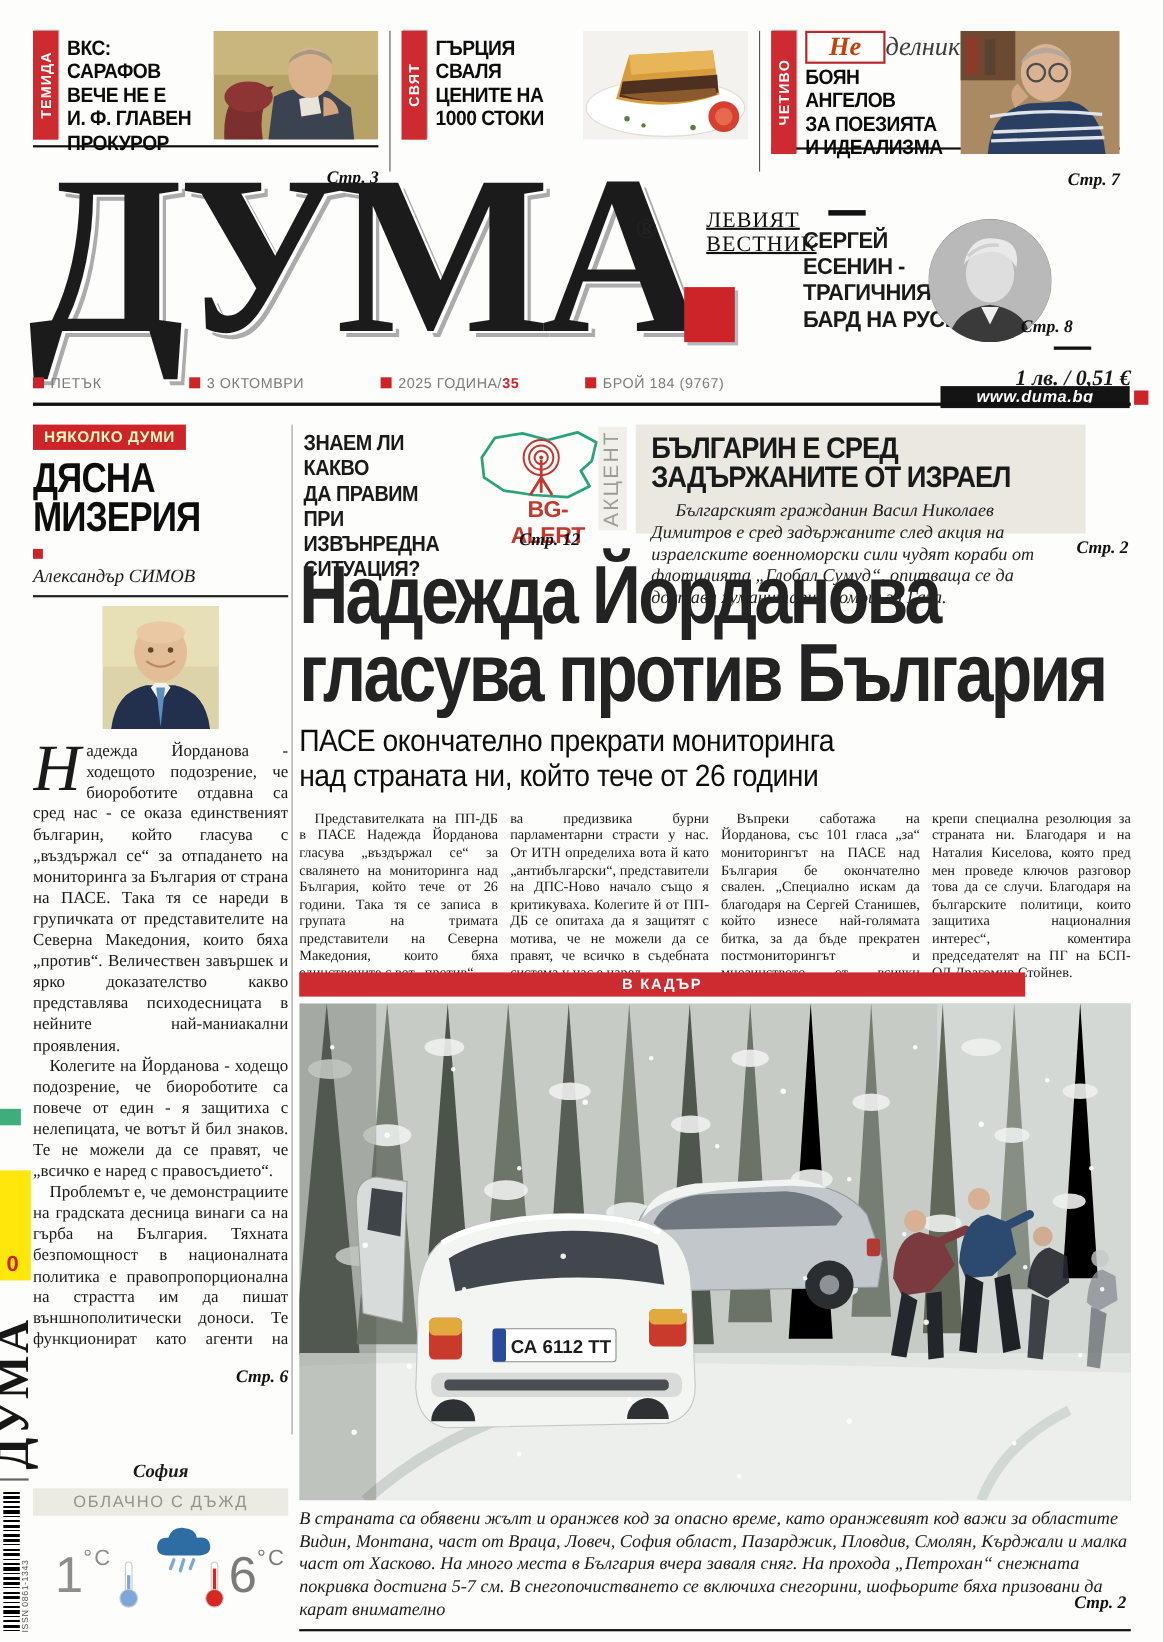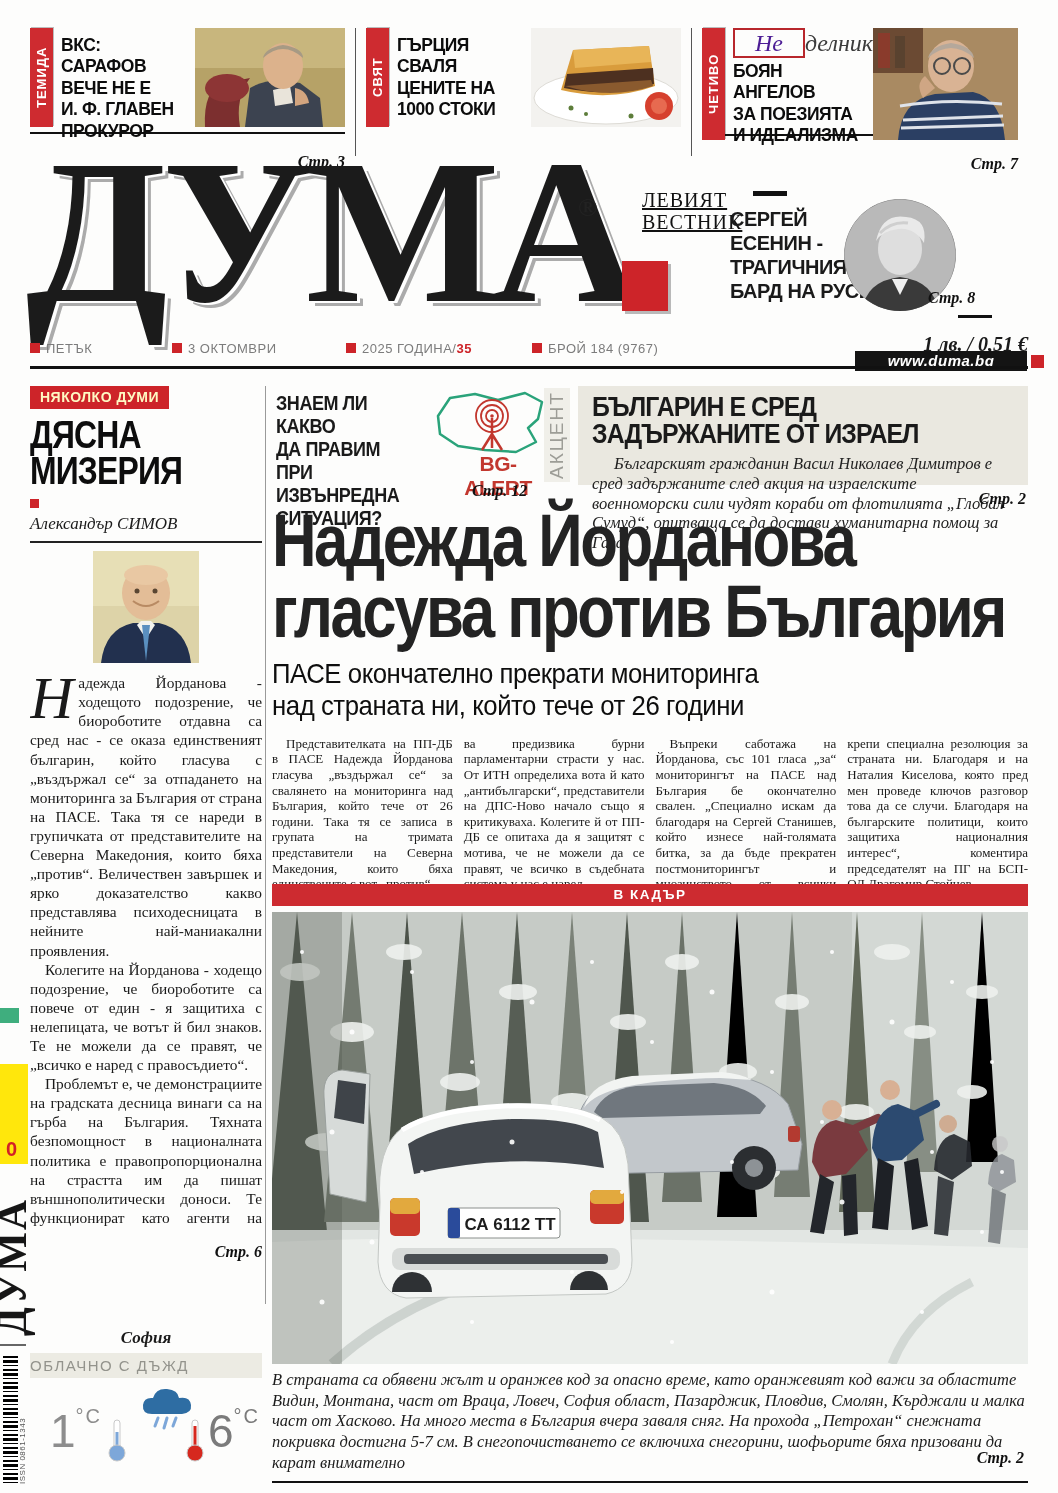--- a/index.html
+++ b/index.html
@@ -26,21 +26,21 @@
     box-shadow:-1px 1px 0 rgba(0,0,0,.25);
   }
   .t-title {
     flex:1; font:bold 19px/1.13 "Liberation Sans", sans-serif; color:#0c0c0c;
     letter-spacing:-0.5px; padding-top:6px; transform:scaleX(.92); transform-origin:left top;
   }
   .t-photo { width:150px; height:99px; flex:none; overflow:hidden; }
   .t-photo svg { display:block; }
   .t-foot { border-top:2px solid #111; margin-top:5px; padding-top:19px; }
   .t-brand { font:italic 24px "Liberation Serif", serif; color:#3c3c3c; margin:2px 0 3px; }
-  .t-brand .ne { border:2px solid #b8272c; color:#4c1d95; padding:0 20px; font-weight:normal; }
+  .t-brand .ne { border:2px solid #b8272c; color:#c2410c; padding:0 20px; font-weight:bold; }
 
   
   .masthead { position:absolute; left:30px; top:165px; width:998px; height:200px; }
   .logo {
     position:absolute; left:-4px; top:-36px;
     font:bold 206px/1 "Liberation Serif", serif; letter-spacing:-8px; color:#1b1b1b;
     text-shadow:3px 2px 0 #fff, 6px 5px 0 #ababab;
   }
   .logo-reg { position:absolute; left:548px; top:28px; font:bold 26px "Liberation Serif", serif; color:#222; }
   .tagline { position:absolute; left:612px; top:24px; font:20px/1.1 "Liberation Serif", serif; letter-spacing:1px; color:#111;text-decoration:underline; }
@@ -75,21 +75,21 @@
   .op-photo { width:106px; height:112px; margin:0 auto 10px; overflow:hidden; }
   .op-body { font:15.4px/1.24 "Liberation Serif", serif; text-align:justify; height:560px; overflow:hidden; }
   .op-body p { text-indent:15px; }
   .op-body p.first { text-indent:0; }
   .dropcap { float:left; font:italic 60px/0.72 "Liberation Serif", serif; margin:4px 5px 0 0; }
   .op-page { margin-top:10px; }
 
   
   .weather { position:absolute; left:30px; top:1328px; width:232px; }
   .w-city { text-align:center; font:bold italic 17px "Liberation Serif", serif; }
-  .w-bar { margin-top:5px; background:#ecebe3; height:25px; 
+  .w-bar { margin-top:5px; background:#ecebe3; height:25px; text-align:center;
     font:15px/25px "Liberation Sans", sans-serif; color:#93938c; letter-spacing:1.5px; }
   .w-row { position:relative; height:95px; }
   .w-low  { position:absolute; left:20px;  top:26px; font:46px "Liberation Sans", sans-serif; color:#8d8d8d; }
   .w-high { position:absolute; right:2px; top:26px; font:46px "Liberation Sans", sans-serif; color:#7b7b7b; }
   .w-deg { font-size:20px; vertical-align:24px; letter-spacing:2px; }
   .w-thermo-b { position:absolute; left:78px; top:38px; }
   .w-thermo-r { position:absolute; left:156px; top:38px; }
   .w-cloud { position:absolute; left:108px; top:8px; }
 
   
@@ -110,38 +110,38 @@
   .bga-title { position:absolute; left:4px; top:6px; width:170px;
     font:bold 20px/1.15 "Liberation Sans", sans-serif; letter-spacing:-0.5px; transform:scaleX(.9); transform-origin:left top; }
   .bga-logo { position:absolute; left:158px; top:0; width:118px; height:100px; }
   .bga-text { position:absolute; left:176px; top:66px; width:100px; text-align:center;
     font:bold 21px "Liberation Sans", sans-serif; color:#c2372e; letter-spacing:-0.5px; }
   .bga-page { position:absolute; left:200px; top:96px; }
   .accent-label { position:absolute; left:272px; top:2px; width:26px; height:94px; background:#f0efe9;
     writing-mode:vertical-rl; transform:rotate(180deg);
     font:19px "Liberation Sans", sans-serif; color:#9d9d97; letter-spacing:2px;
     display:flex; align-items:center; justify-content:center; }
-  .accent-box { position:absolute; left:306px; top:0; width:450px; height:99px; background:#eae8e0; padding:8px 14px 22px; }
+  .accent-box { position:absolute; left:306px; top:0; width:409px; height:99px; background:#eae8e0; padding:8px 14px 22px; }
   .accent-title { font:bold 27px/1 "Liberation Sans", sans-serif; letter-spacing:-1px; transform:scaleX(.92); transform-origin:left top; }
   .accent-text { margin-top:6px; font:italic 16.5px/1.2 "Liberation Serif", serif; text-indent:22px; color:#222; }
   .accent-page { position:absolute; right:2px; top:104px; }
 
   
   .article { position:absolute; left:272px; top:505px; width:756px; }
   .a-headline { width:918px; transform:scaleX(.823); transform-origin:left top;
     font:bold 75px/0.94 "Liberation Sans", sans-serif; color:#232323; letter-spacing:-3px; }
   .a-subhead { margin-top:12px; width:820px; transform:scaleX(.92); transform-origin:left top;
     font:28px/1.14 "Liberation Sans", sans-serif; color:#0e0e0e; letter-spacing:-0.5px; }
   .a-cols { margin-top:14px; display:flex; gap:11px; height:158px; overflow:hidden;
     font:13px/1.2 "Liberation Serif", serif; text-align:justify; }
   .a-col { flex:1; }
   .a-col p { text-indent:14px; }
   .a-col p.cont { text-indent:0; }
 
-  .kadar { position:absolute; left:272px; top:884px; width:756px; height:22px; background:#cd2b30;
+  .kadar { position:absolute; left:272px; top:884px; width:660px; height:22px; background:#cd2b30;
     color:#fff; font:bold 13.5px/22px "Liberation Sans", sans-serif; text-align:center; letter-spacing:1.5px; }
   .bigphoto { position:absolute; left:272px; top:912px; width:756px; height:452px; overflow:hidden; }
   .caption { position:absolute; left:272px; top:1370px; width:756px;
     font:italic 16.5px/1.25 "Liberation Serif", serif; color:#1c1c1c; padding-bottom:8px; border-bottom:2px solid #111; }
   .caption-page { position:absolute; right:4px; bottom:14px; }
 </style>
 </head>
 <body>
 
 <div class="page">

